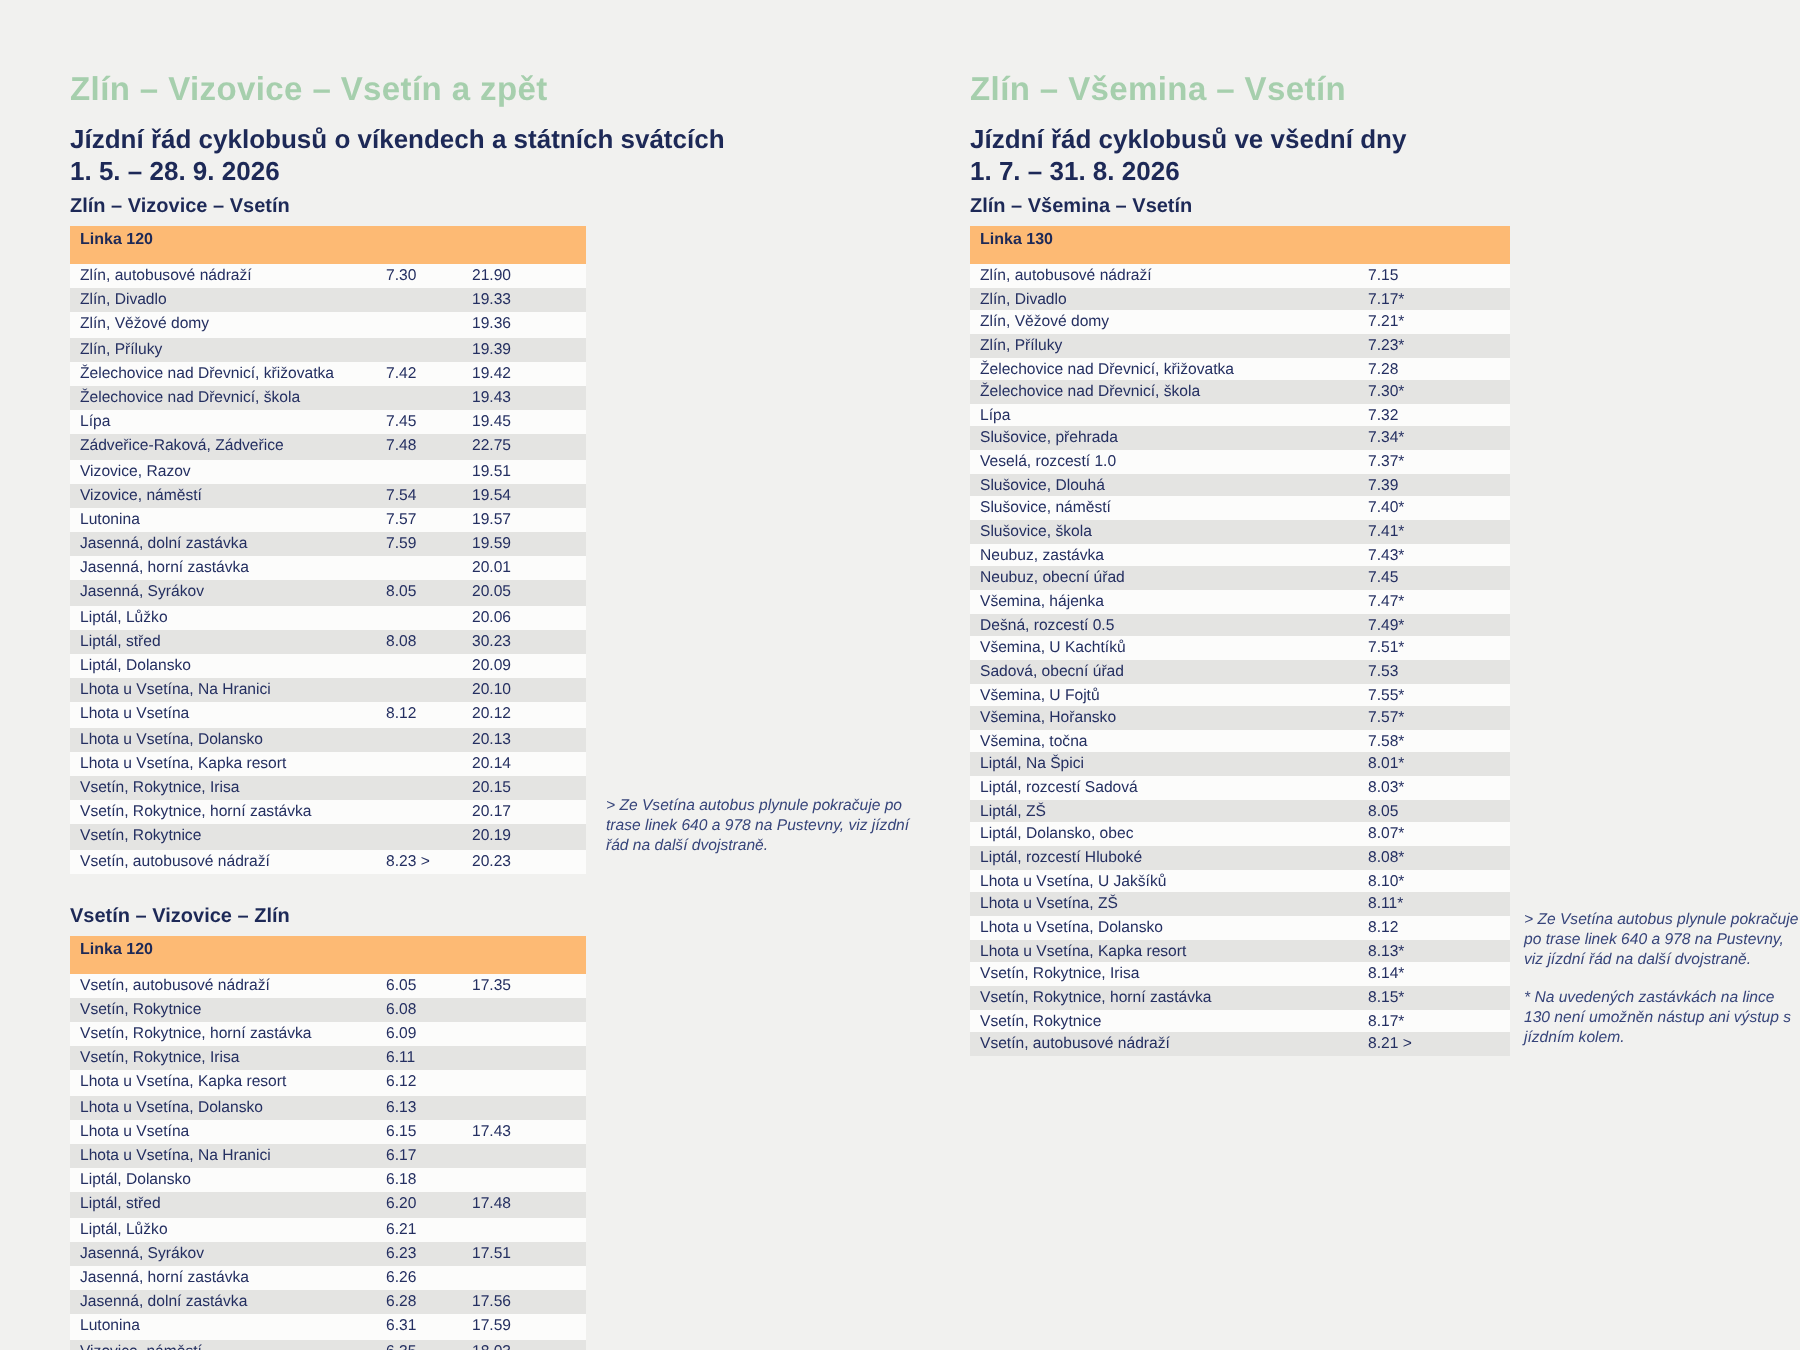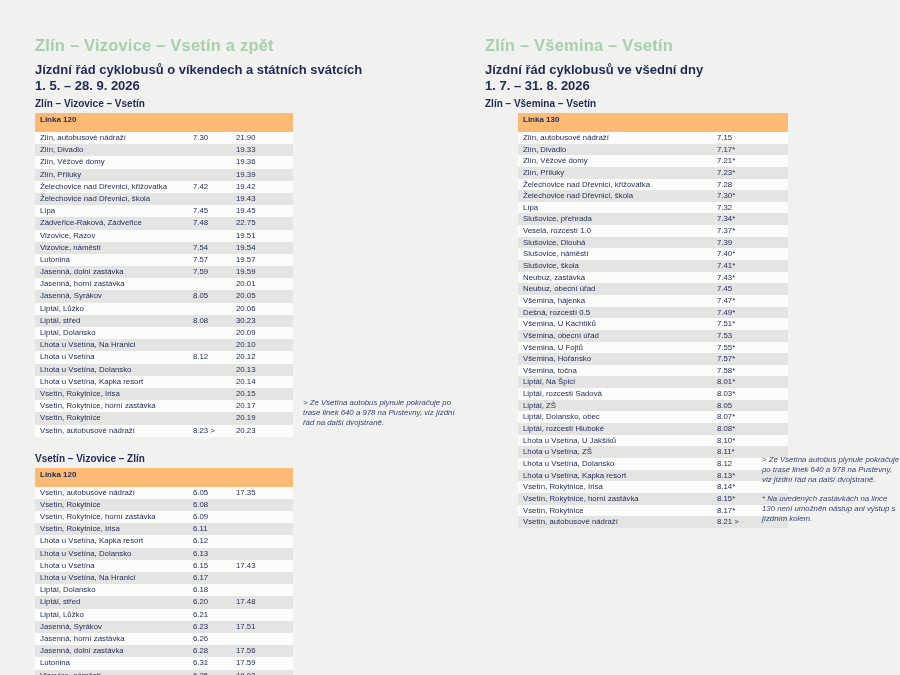--- a/index.html
+++ b/index.html
@@ -23,21 +23,21 @@
     line-height:15.5px; margin:0;
   }
   .section-title {
     font-size:10px; font-weight:bold; color:#1d2957;
     line-height:11px; margin:5px 0 0 0;
   }
   .section-title.second { margin-top:16px; }
 
   .tbl { margin-top:4px; }
   .tbl-left  { width:258px; }
-  .tbl-right { width:270px;margin-left:33px; }
+  .tbl-right { width:270px; }
 
   .line-badge {
     height:19px; line-height:13.5px; background:#fdba74;
     font-size:8px; font-weight:bold; color:#1d2957;
     padding-left:5px;
   }
   .row {
     display:grid; background:#fcfcfb;
     font-size:7.8px; color:#242f61;
   }
@@ -419,21 +419,21 @@
           <span class="stop">Dešná, rozcestí 0.5</span>
           <span class="t">7.49*</span>
         </div>
 
         <div class="row">
           <span class="stop">Všemina, U Kachtíků</span>
           <span class="t">7.51*</span>
         </div>
 
         <div class="row alt">
-          <span class="stop">Všemina, obecní úřad</span>
+          <span class="stop">Sadová, obecní úřad</span>
           <span class="t">7.53</span>
         </div>
 
         <div class="row">
           <span class="stop">Všemina, U Fojtů</span>
           <span class="t">7.55*</span>
         </div>
 
         <div class="row alt">
           <span class="stop">Všemina, Hořansko</span>

